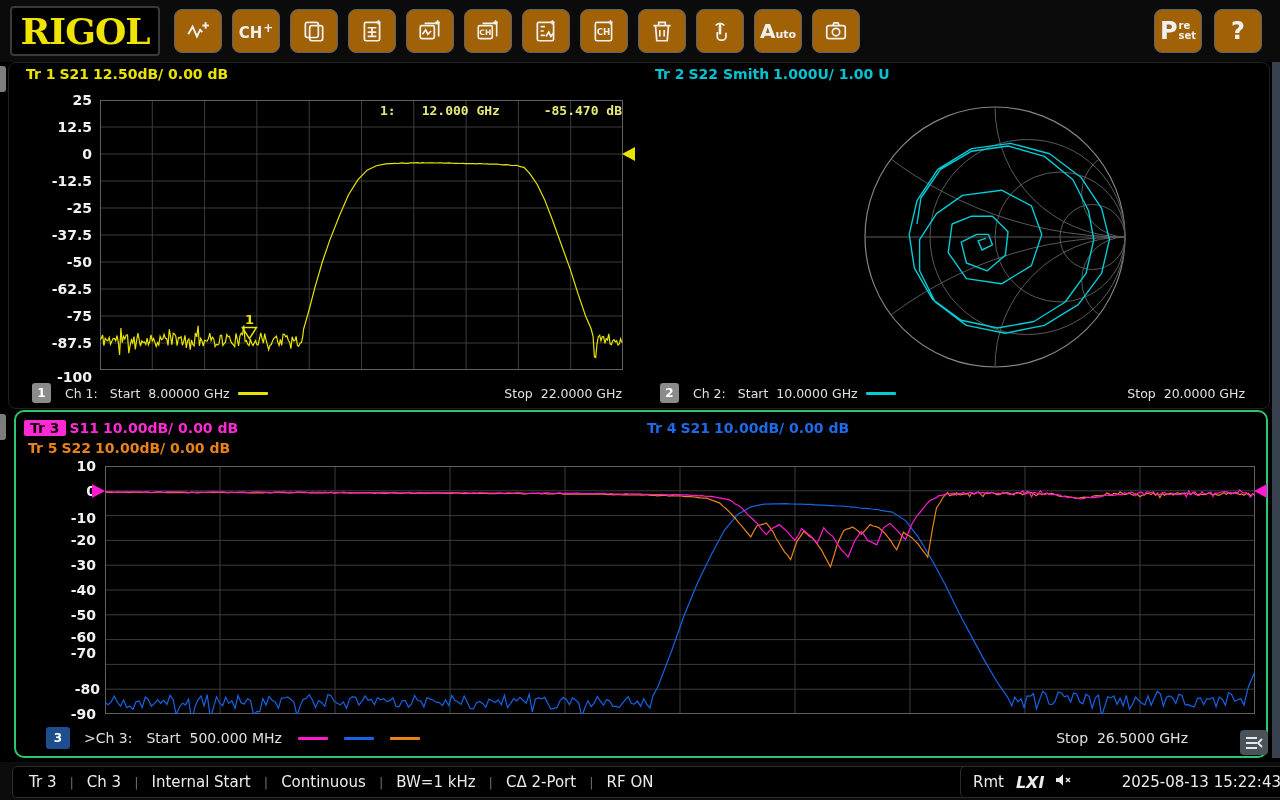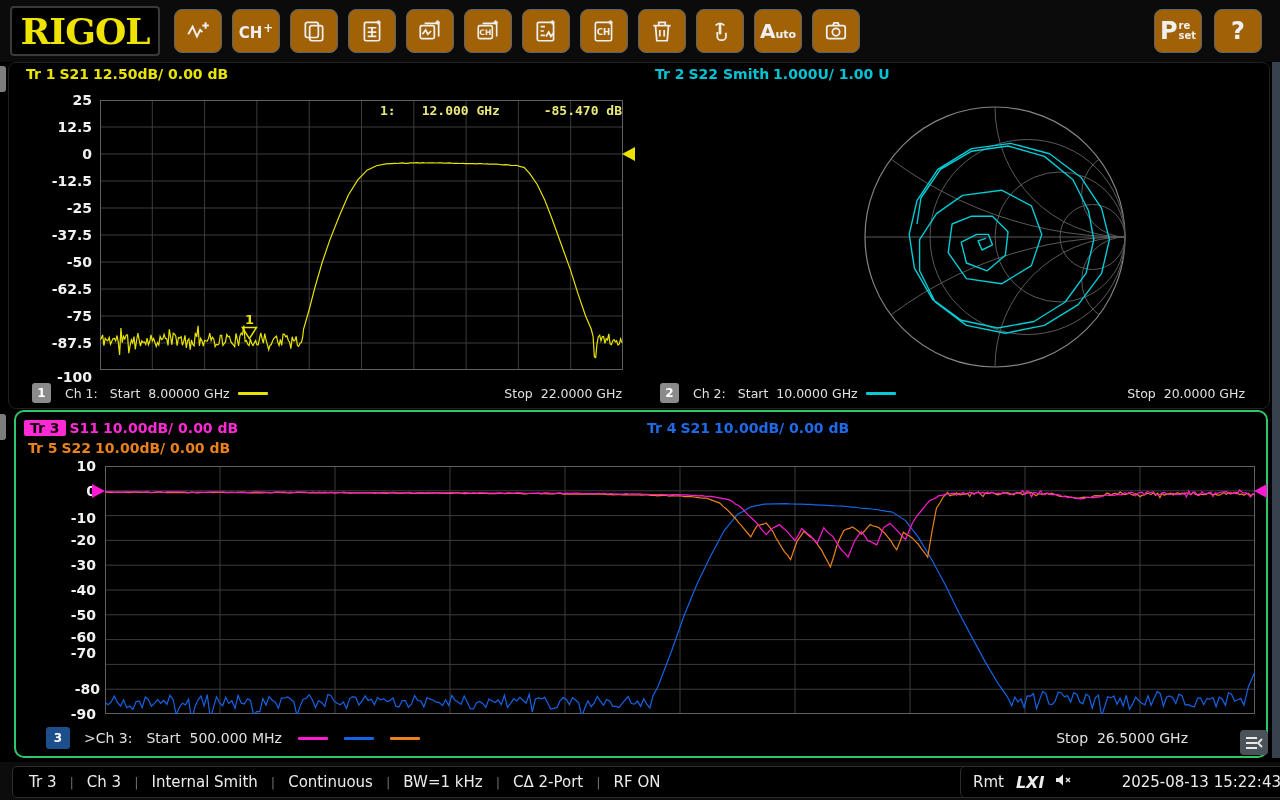--- a/index.html
+++ b/index.html
@@ -359,21 +359,21 @@
     </svg>
   <div class="arr" style="left:92px;top:484px;border-top:7px solid transparent;border-bottom:7px solid transparent;border-left:13px solid #ff1ad1;"></div>
   <div class="arr" style="left:1254px;top:484px;border-top:7px solid transparent;border-bottom:7px solid transparent;border-right:13px solid #ff1ad1;"></div>
 
   <div id="statusbar">
     <div class="pill" id="pill-left">
         <span class="status-item">Tr 3</span>
         <span class="status-sep">|</span>
         <span class="status-item">Ch 3</span>
         <span class="status-sep">|</span>
-        <span class="status-item">Internal Smith</span>
+        <span class="status-item">Internal Start</span>
         <span class="status-sep">|</span>
         <span class="status-item">Continuous</span>
         <span class="status-sep">|</span>
         <span class="status-item">BW=1 kHz</span>
         <span class="status-sep">|</span>
         <span class="status-item">CΔ 2-Port</span>
         <span class="status-sep">|</span>
         <span class="status-item">RF ON</span>
       </div>
     <div class="pill" id="pill-right">

